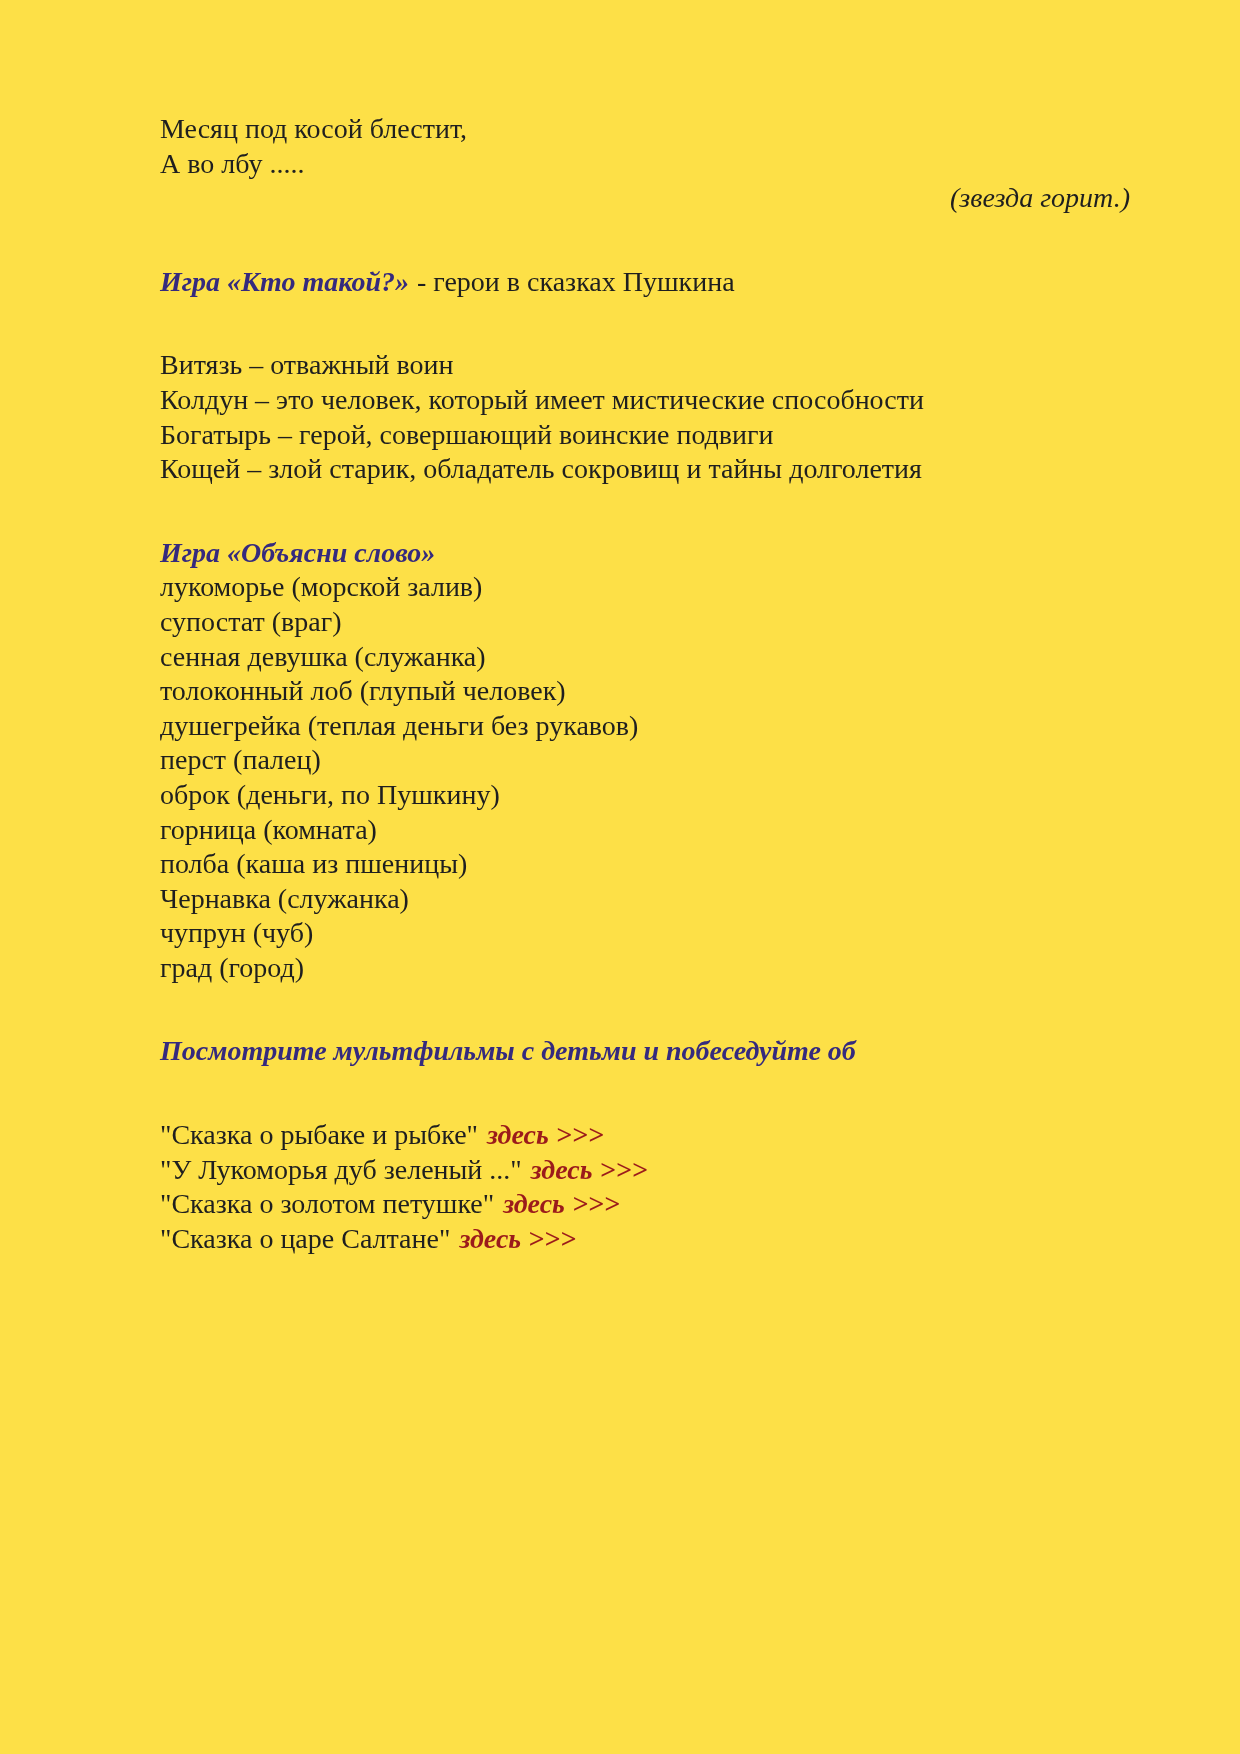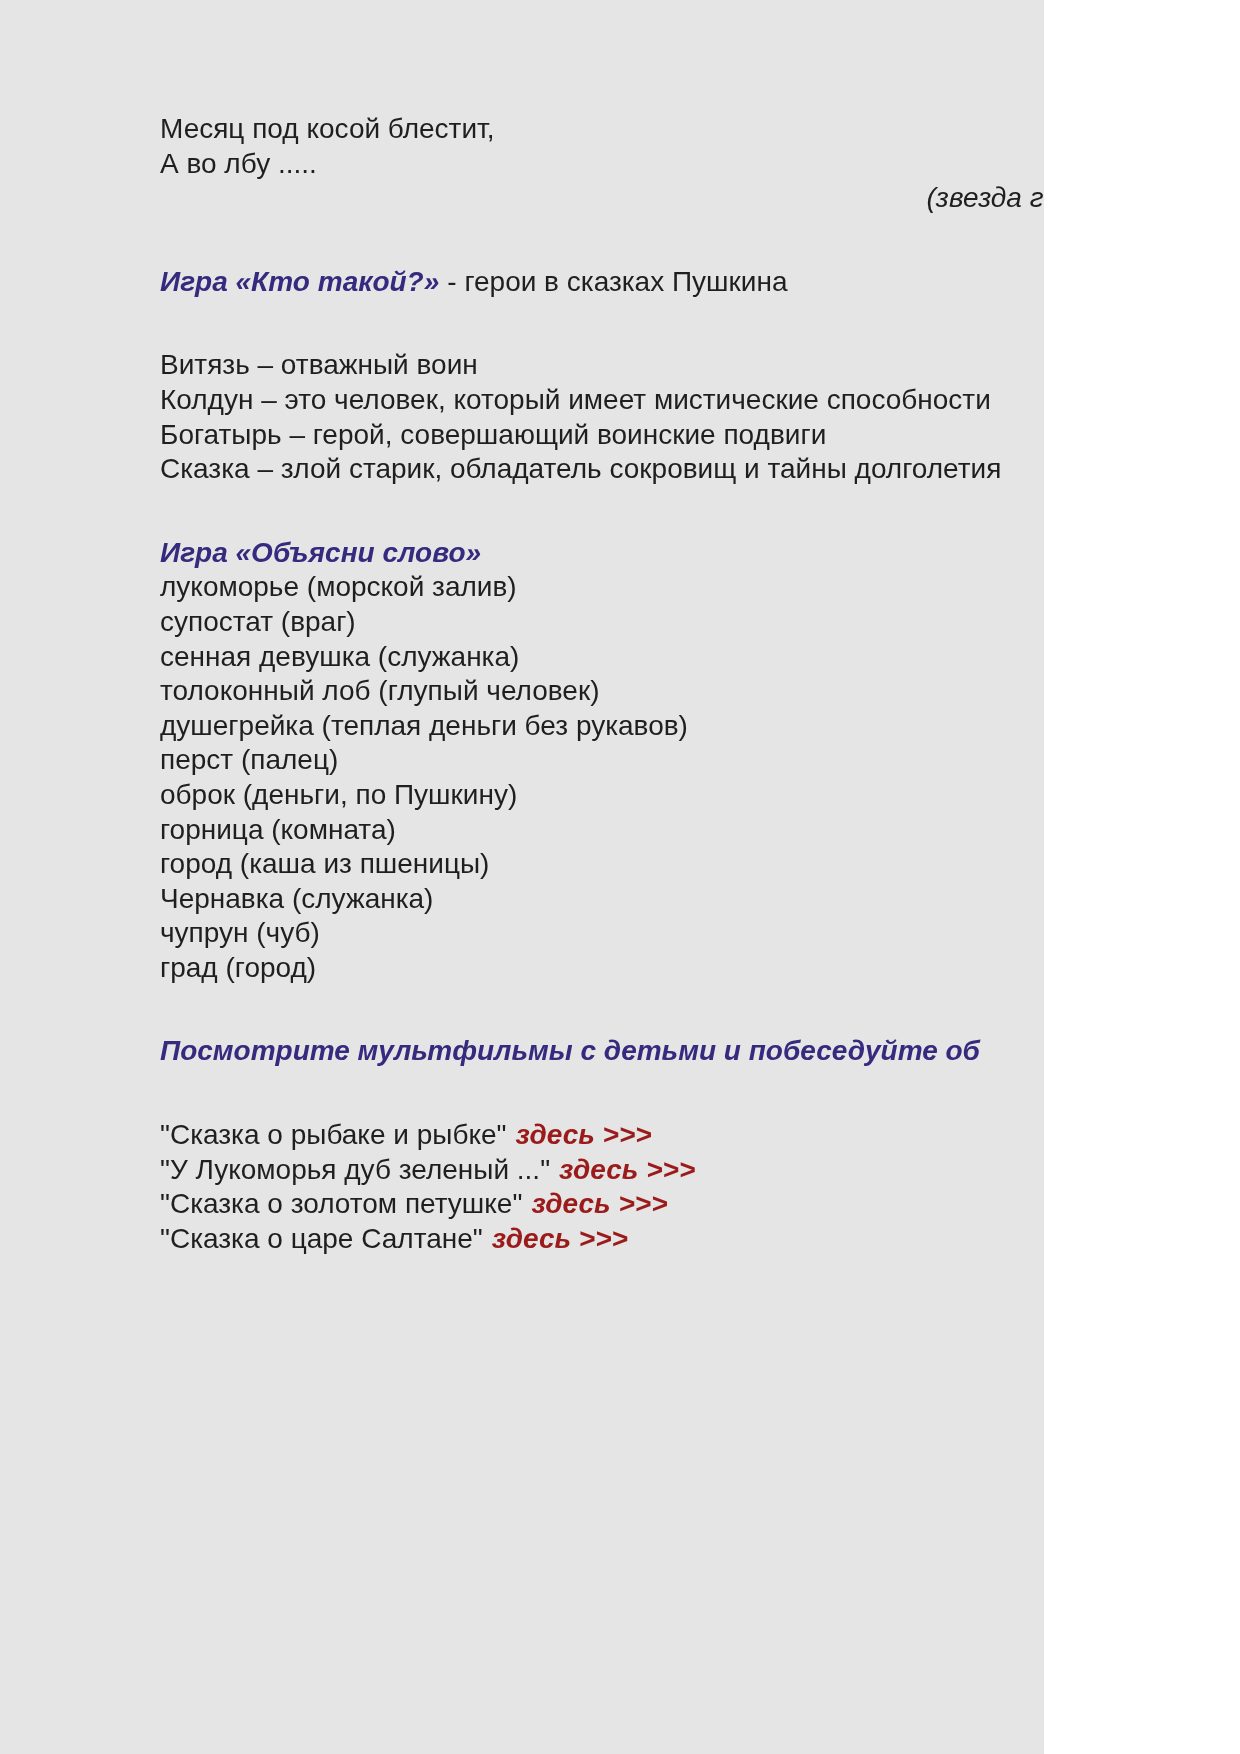--- a/index.html
+++ b/index.html
@@ -2,25 +2,25 @@
 <html><head>
 <meta charset="utf-8">
 <style>
   html, body {
     margin: 0;
     padding: 0;
     background: #ffffff;
   }
   .page {
     position: relative;
-    width: 1044px;
+    width: 1240px;
     height: 1754px;
-    background: #e5e5e5;
+    background: #fde047;
     overflow: hidden;
-    font-family: Liberation Sans, sans-serif;
+    font-family: Liberation Serif, serif;
   }
   .content {
     position: absolute;
     left: 160px;
     top: 112px;
     width: 970px;
     font-size: 28px;
     line-height: 34.6px;
     color: #1f1f1f;
   }
@@ -59,34 +59,34 @@
     </div>
 
     <div class="gap">
       <span class="heading">Игра «Кто такой?»</span><span class="sub">- герои в сказках Пушкина</span>
     </div>
 
     <div class="gap">
       <div>Витязь – отважный воин</div>
       <div>Колдун – это человек, который имеет мистические способности</div>
       <div>Богатырь – герой, совершающий воинские подвиги</div>
-      <div>Сказка – злой старик, обладатель сокровищ и тайны долголетия</div>
+      <div>Кощей – злой старик, обладатель сокровищ и тайны долголетия</div>
     </div>
 
     <div class="gap">
       <div class="heading">Игра «Объясни слово»</div>
       <div>лукоморье (морской залив)</div>
       <div>супостат (враг)</div>
       <div>сенная девушка (служанка)</div>
       <div>толоконный лоб (глупый человек)</div>
       <div>душегрейка (теплая деньги без рукавов)</div>
       <div>перст (палец)</div>
       <div>оброк (деньги, по Пушкину)</div>
       <div>горница (комната)</div>
-      <div>город (каша из пшеницы)</div>
+      <div>полба (каша из пшеницы)</div>
       <div>Чернавка (служанка)</div>
       <div>чупрун (чуб)</div>
       <div>град (город)</div>
     </div>
 
     <div class="gap">
       <div class="heading">Посмотрите мультфильмы с детьми и побеседуйте об</div>
     </div>
 
     <div class="gap">

